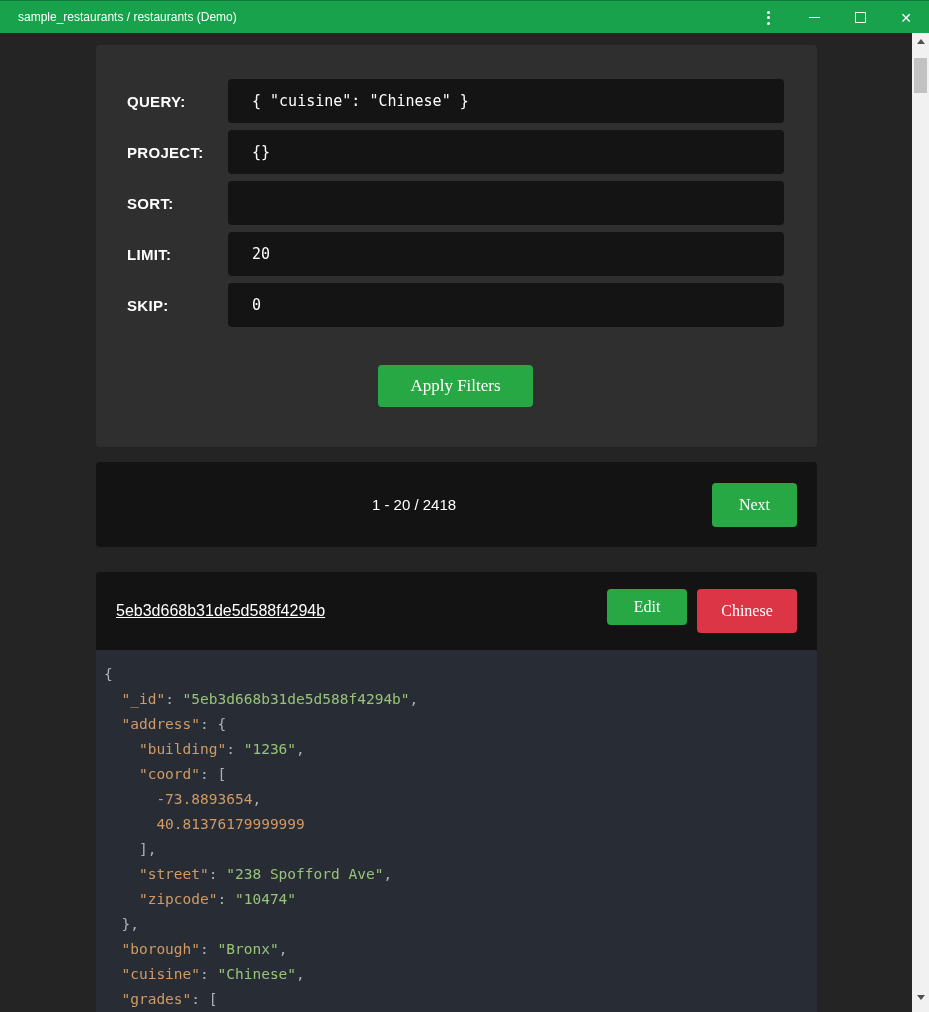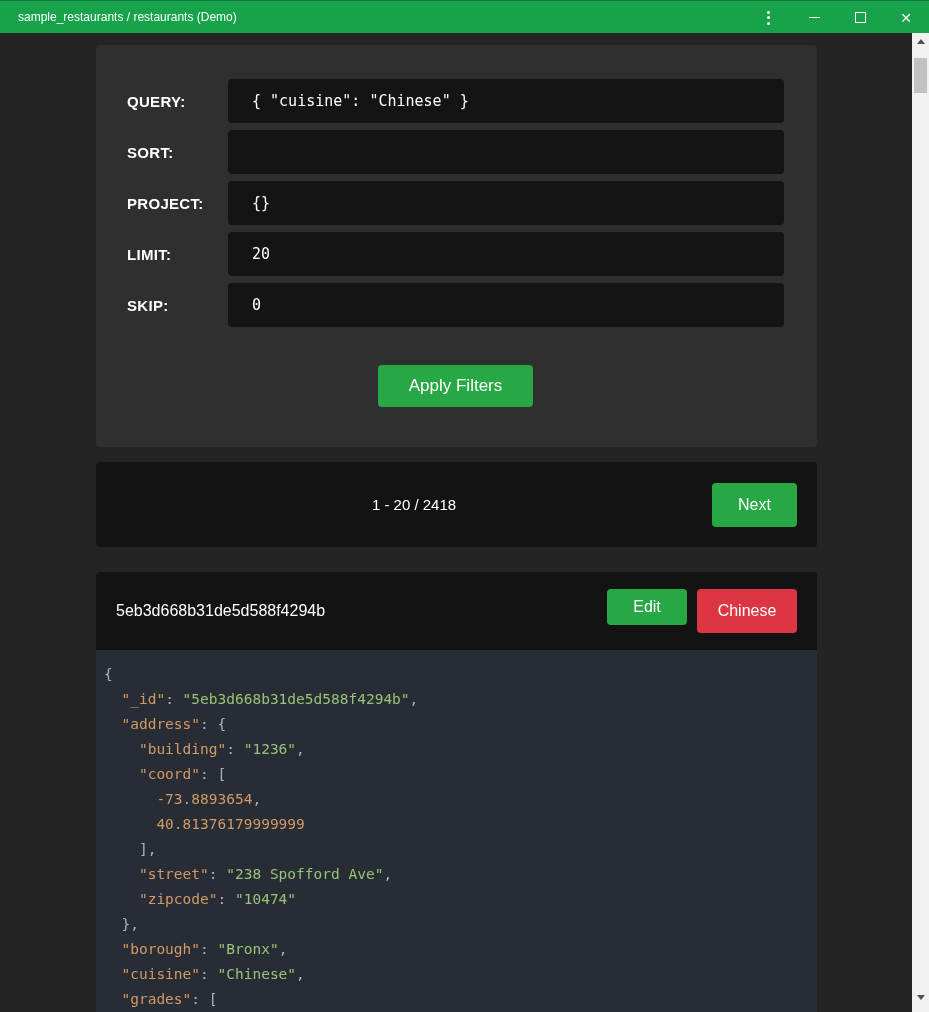--- a/index.html
+++ b/index.html
@@ -33,39 +33,39 @@
   .filter-row { display:flex; align-items:center; height:44px; margin-bottom:7px; }
   .f-label { width:101px; color:#fff; font-size:15px; font-weight:bold;
              letter-spacing:.3px; flex-shrink:0; }
   .f-input { flex:1; height:44px; background:#141414; border:none; border-radius:4px;
              color:#fff; font-family:"DejaVu Sans Mono","Liberation Mono",monospace;
              font-size:15px; padding:0 24px; outline:none; }
   .apply-row { display:flex; justify-content:center; margin-top:38px; }
 
   
   .btn { border:none; border-radius:4px; color:#fff; cursor:pointer;
-         font-family:Liberation Sans, sans-serif; font-size:16px; }
+         font-family:Liberation Serif, serif; font-size:16px; }
   .btn-green { background:#28A745; }
   .btn-red   { background:#DC3545; }
   .apply-btn  { width:155px; height:42px; font-size:17px; }
   .next-btn   { width:85px;  height:44px; }
   .edit-btn   { width:80px;  height:36px; }
   .delete-btn { width:100px; height:44px; }
 
   
   .pagination-card { margin-top:15px; height:85px; background:#131313;
                      border-radius:4px; display:flex; align-items:center;
                      padding:0 20px; }
   .range-text { flex:1; text-align:center; color:#fff; font-size:15px; }
 
   
   .doc-card { margin-top:25px; }
   .doc-header { height:78px; background:#131313; border-radius:4px 4px 0 0;
                 display:flex; align-items:center; padding:0 20px; }
-  .doc-id { flex:1; color:#fff; font-size:16px; }
+  .doc-id { flex:1; color:#fff; font-size:16px;text-decoration:underline; }
   .doc-actions { display:flex; gap:10px; }
   .doc-json { background:#282C34; padding:12px 0 14px 8px; margin:0;
               font-family:"DejaVu Sans Mono","Liberation Mono",monospace;
               font-size:14.5px; line-height:25px; white-space:pre; }
   .code-line { height:25px; }
   .tok-p { color:#ABB2BF; }
   .tok-k { color:#D19A66; }
   .tok-s { color:#98C379; }
   .tok-n { color:#D19A66; }
 
@@ -108,26 +108,26 @@
 </div>
 
 <div class="viewport">
 
   <div class="filters-card card-w">
     <div class="filter-row">
       <label class="f-label">QUERY:</label>
       <input class="f-input" value="{ &quot;cuisine&quot;: &quot;Chinese&quot; }" style="">
     </div>
     <div class="filter-row">
+      <label class="f-label">PROJECT:</label>
+      <input class="f-input" value="{}" style="">
+    </div>
+    <div class="filter-row">
       <label class="f-label">SORT:</label>
       <input class="f-input" value="" style="">
-    </div>
-    <div class="filter-row">
-      <label class="f-label">PROJECT:</label>
-      <input class="f-input" value="{}" style="">
     </div>
     <div class="filter-row">
       <label class="f-label">LIMIT:</label>
       <input class="f-input" value="20" style="">
     </div>
     <div class="filter-row">
       <label class="f-label">SKIP:</label>
       <input class="f-input" value="0" style="">
     </div>
     <div class="apply-row">

